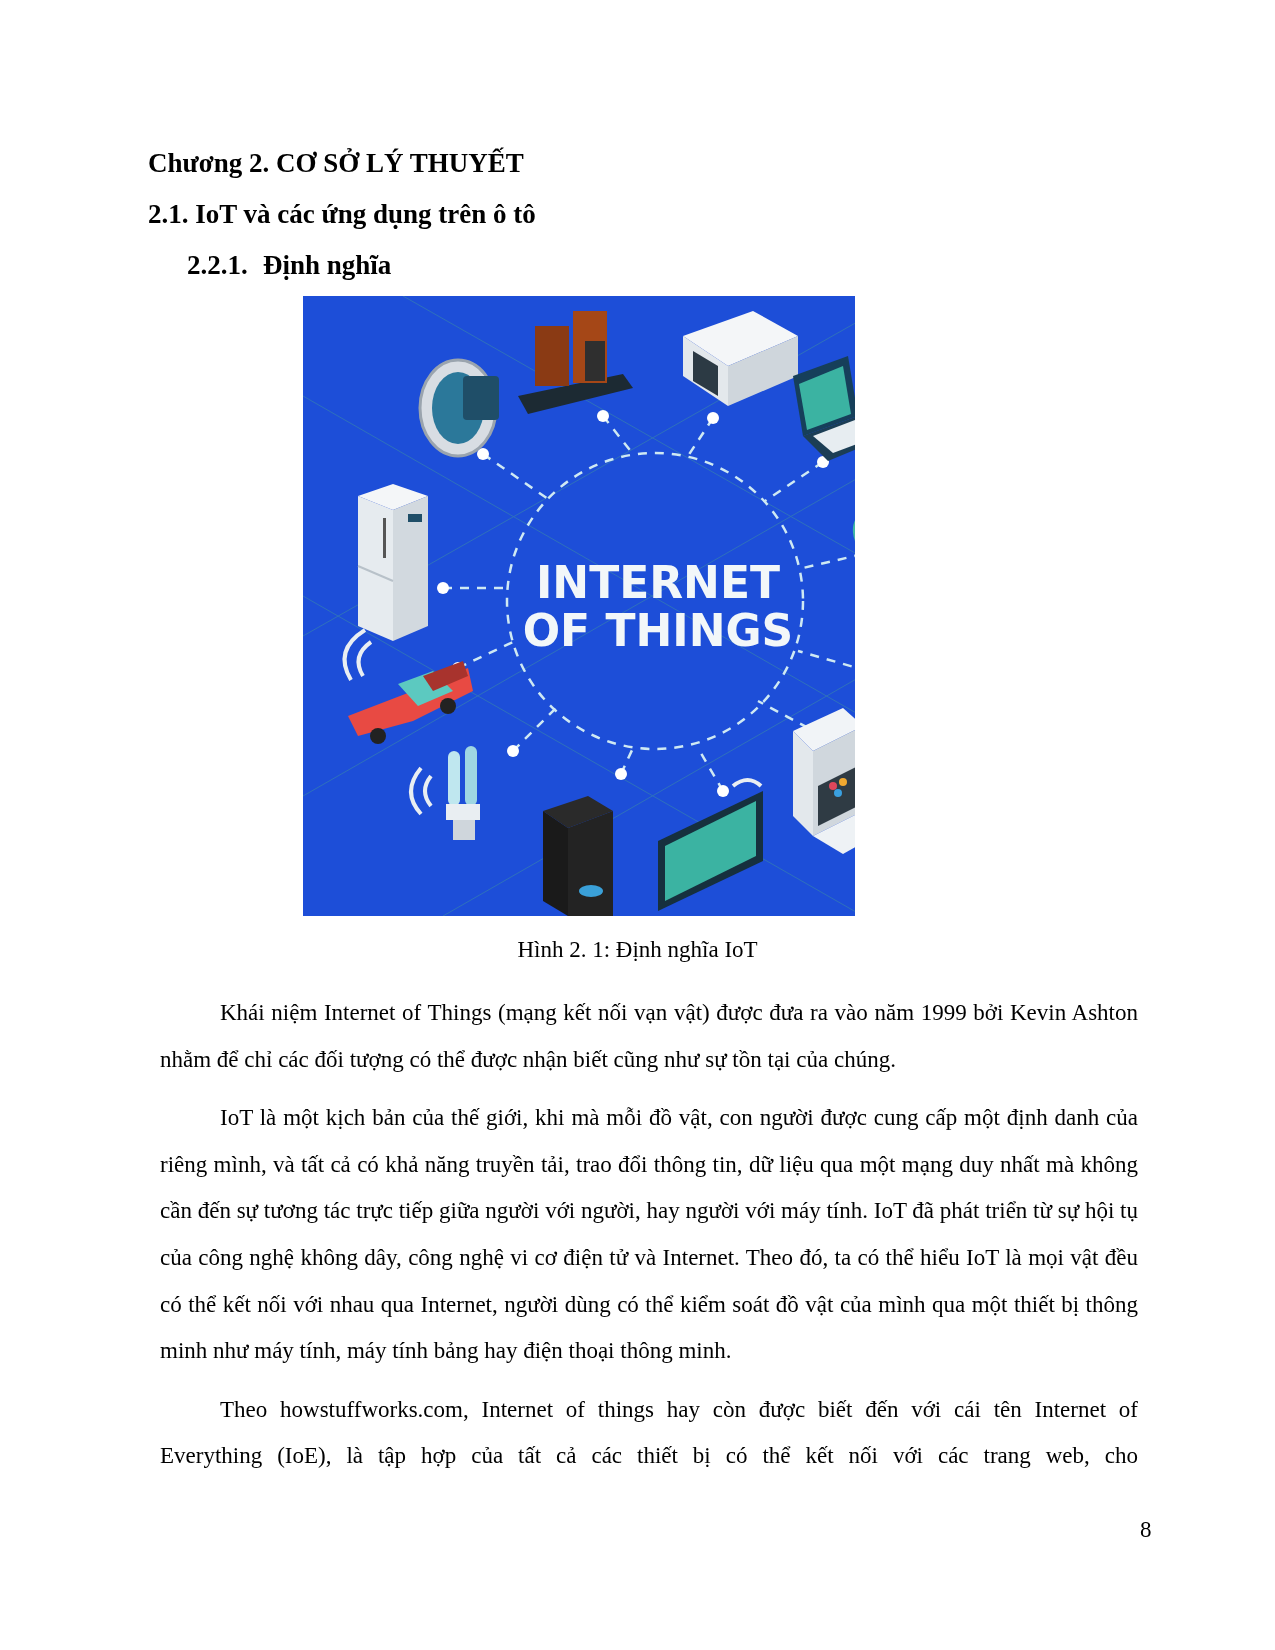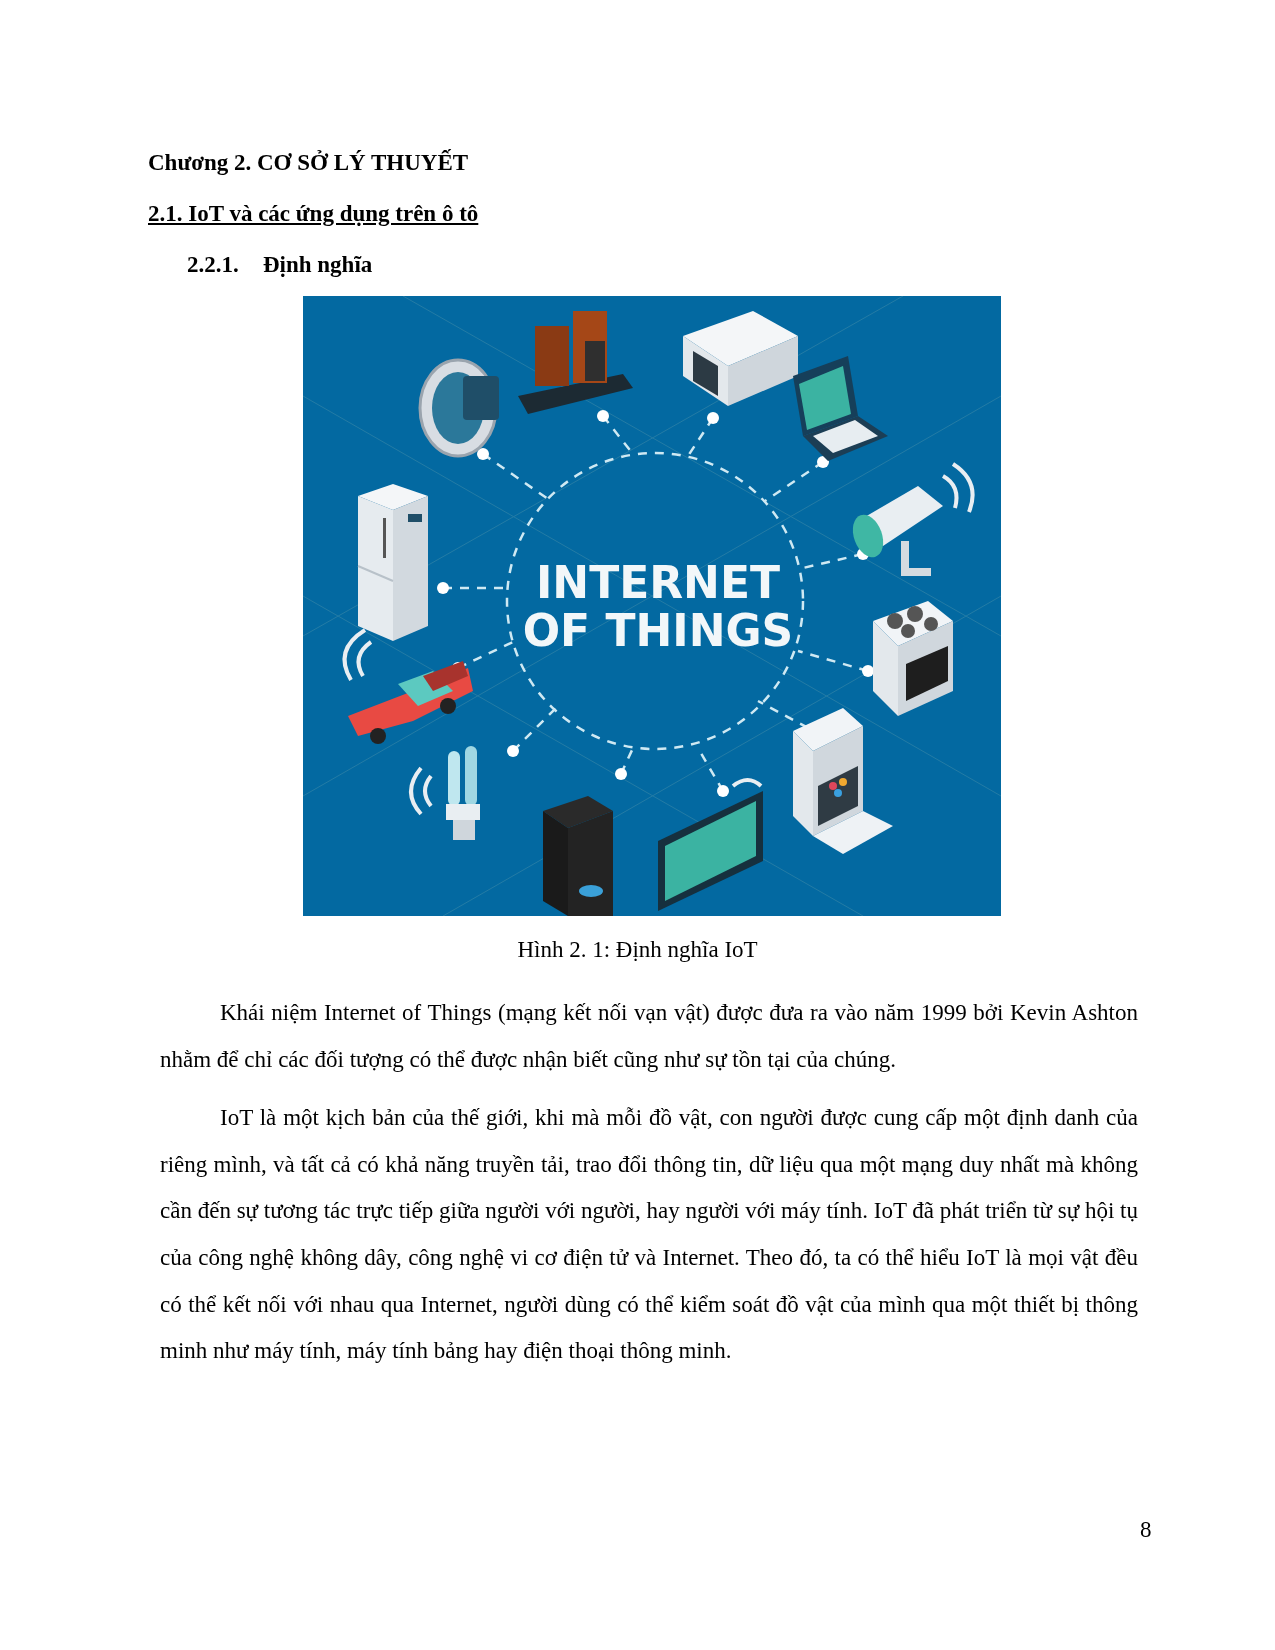--- a/index.html
+++ b/index.html
@@ -1,25 +1,25 @@
 <!DOCTYPE html>
 <html><head>
 <meta charset="utf-8">
 <style>
   html, body { margin: 0; padding: 0; background: #ffffff; }
   body { width: 1275px; height: 1650px; position: relative; overflow: hidden;
          font-family: "Liberation Serif", "DejaVu Serif", serif; color: #000; }
-  .heading { position: absolute; font-weight: bold; font-size: 23px; white-space: nowrap; line-height: 30px; }
+  .heading { position: absolute; font-weight: bold; font-size: 27px; white-space: nowrap; line-height: 30px; }
   #h-chapter { left: 148px; top: 148px; }
-  #h-section { left: 148px; top: 199px; text-decoration: underline; }
+  #h-section { left: 148px; top: 199px; }
   #h-subsection { left: 177px; top: 250px; margin-left: 10px; }
   #h-subsection .num { display: inline-block; width: 76px; }
 
-  .figure { position: absolute; left: 303px; top: 296px; width: 698px; height: 620px;
-            background: #0369a1; overflow: hidden; }
+  .figure { position: absolute; left: 303px; top: 296px; width: 552px; height: 620px;
+            background: #1d4ed8; overflow: hidden; }
   .figure svg { display: block; }
 
   .caption { position: absolute; left: 0; width: 1275px; top: 935px; text-align: center;
              font-size: 23px; line-height: 30px; }
 
   .body { position: absolute; left: 148px; top: 978px; width: 1002px; font-size: 23px;
           line-height: 46.6px; text-align: justify; }
   .body p { margin: 12px; text-indent: 60px; }
   .page-num { position: absolute; left: 1140px; top: 1515px; font-size: 23px; line-height: 30px; }
 </style>
@@ -177,15 +177,16 @@
       <rect x="105" y="218" width="14" height="8" fill="#1f4e68"></rect>
     </g>
   </svg>
 </div>
 
 <div class="caption">Hình 2. 1: Định nghĩa IoT</div>
 
 <div class="body">
   <p>Khái niệm Internet of Things (mạng kết nối vạn vật) được đưa ra vào năm 1999 bởi Kevin Ashton nhằm để chỉ các đối tượng có thể được nhận biết cũng như sự tồn tại của chúng.</p>
   <p>IoT là một kịch bản của thế giới, khi mà mỗi đồ vật, con người được cung cấp một định danh của riêng mình, và tất cả có khả năng truyền tải, trao đổi thông tin, dữ liệu qua một mạng duy nhất mà không cần đến sự tương tác trực tiếp giữa người với người, hay người với máy tính. IoT đã phát triển từ sự hội tụ của công nghệ không dây, công nghệ vi cơ điện tử và Internet. Theo đó, ta có thể hiểu IoT là mọi vật đều có thể kết nối với nhau qua Internet, người dùng có thể kiểm soát đồ vật của mình qua một thiết bị thông minh như máy tính, máy tính bảng hay điện thoại thông minh.</p>
+  <p style="text-align-last: justify;">Theo howstuffworks.com, Internet of things hay còn được biết đến với cái tên Internet of Everything (IoE), là tập hợp của tất cả các thiết bị có thể kết nối với các trang web, cho</p>
 </div>
 
 <div class="page-num">8</div>
 
 </body></html>

